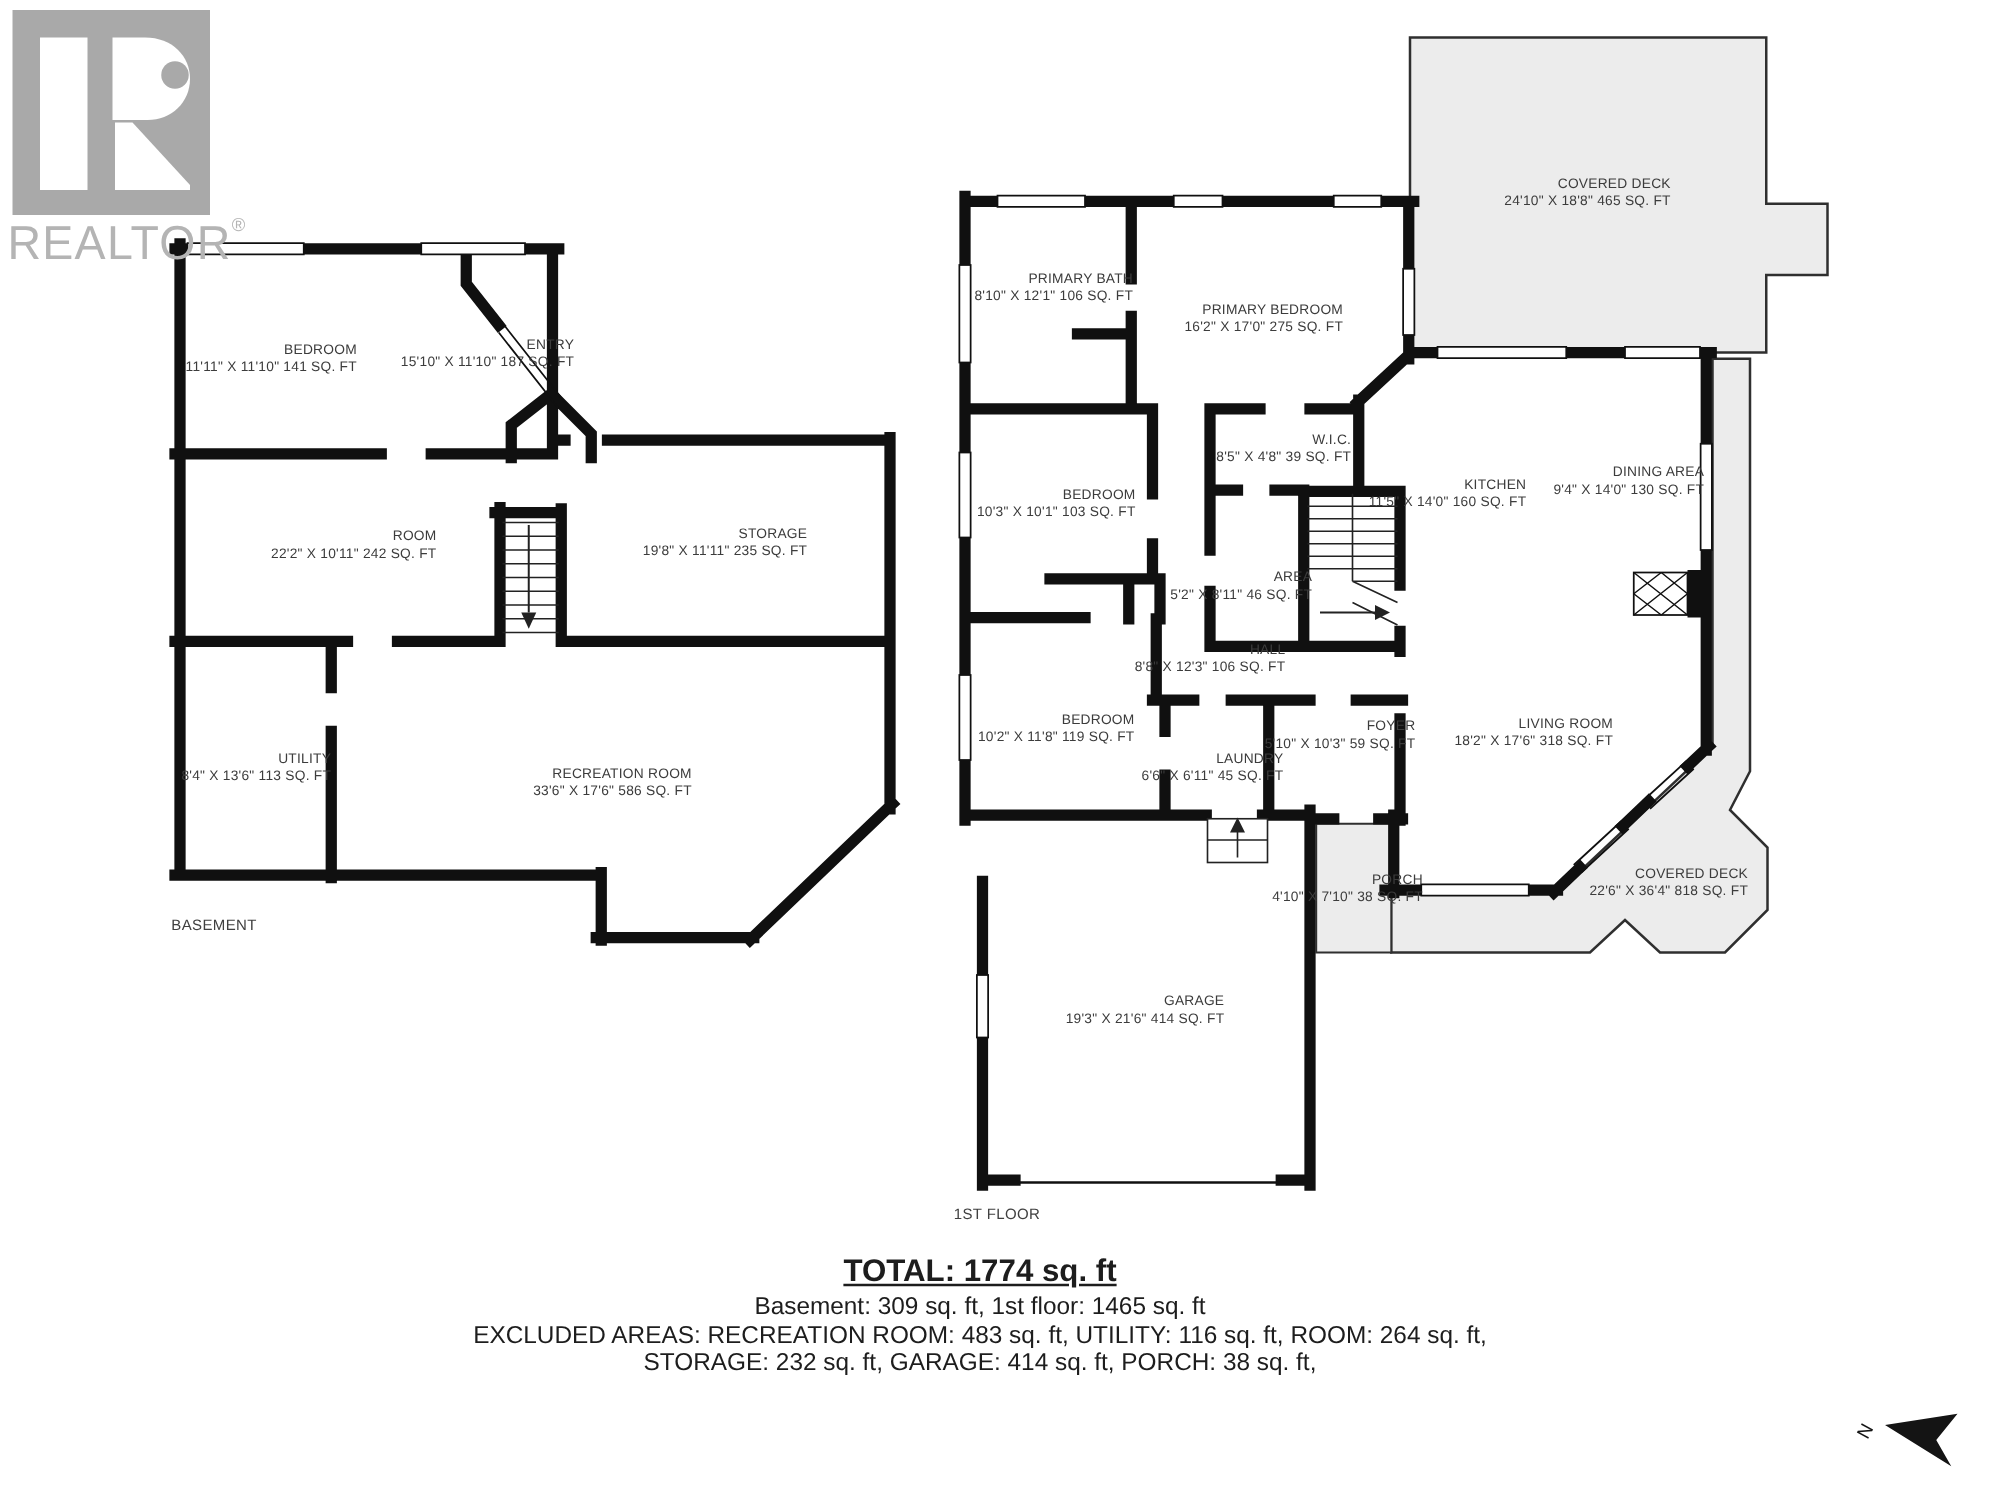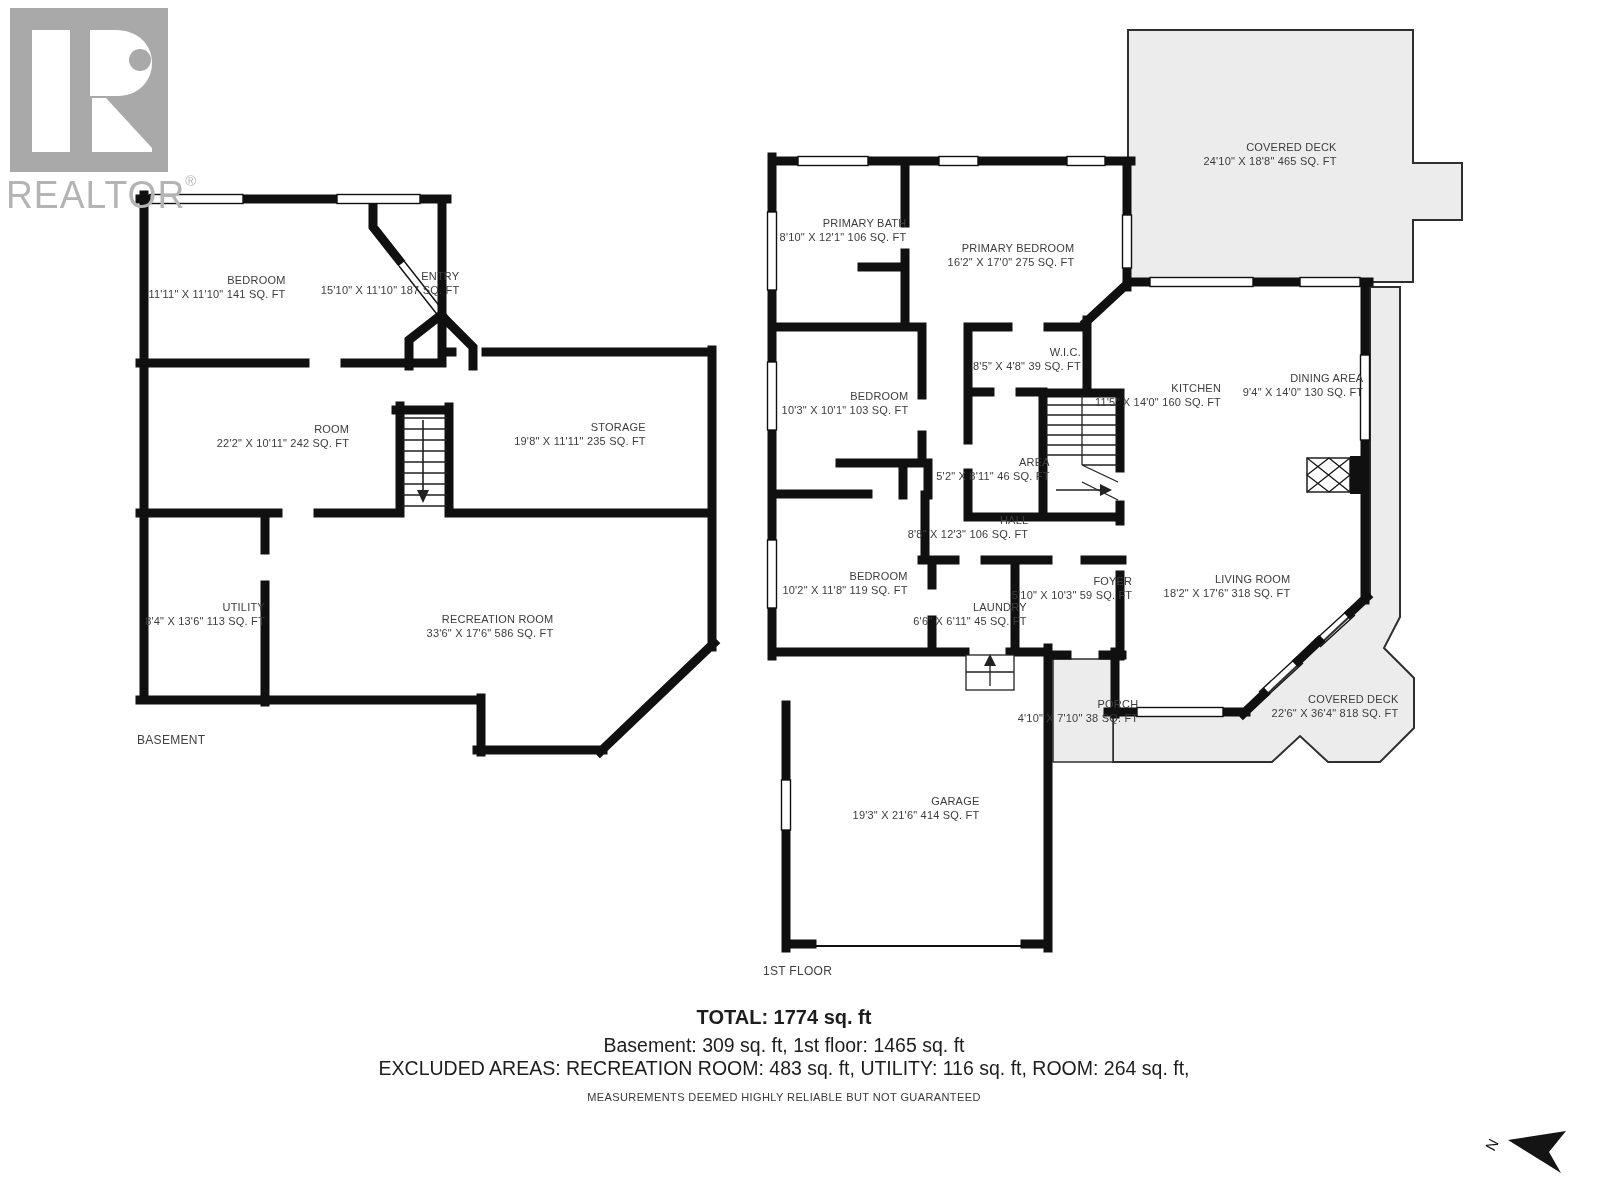--- a/index.html
+++ b/index.html
@@ -6,21 +6,21 @@
   #canvas{position:relative;width:1600px;height:1200px;background:#ffffff;overflow:hidden;
           font-family:"Liberation Sans",sans-serif;}
   #plan-svg{position:absolute;left:0;top:0;}
   .rlabel{position:absolute;transform:translate(-50%,-50%);text-align:right;white-space:nowrap;
           font-size:11px;line-height:14px;color:#3c3c3c;letter-spacing:.2px;}
   .floor-tag{position:absolute;font-size:12px;color:#404040;letter-spacing:.3px;}
   #brand-word{position:absolute;left:6px;top:172px;font-size:38px;font-weight:300;color:#b4b4b4;
               letter-spacing:1px;transform:scale(.98,1);transform-origin:left top;white-space:nowrap;}
   #brand-word .reg{font-size:15px;vertical-align:22px;letter-spacing:0;}
   #summary{position:absolute;left:0;top:1004px;width:1568px;text-align:center;color:#1d1d1d;}
-  #summary .total{font-size:20px;font-weight:bold;line-height:26px;margin-bottom:4px;}
+  #summary .total{font-size:25px;font-weight:bold;line-height:26px;margin-bottom:4px;text-decoration:underline;}
   #summary .sum-line{font-size:19.5px;line-height:22.5px;}
   #summary .disclaimer{margin-top:12px;font-size:11px;color:#383838;letter-spacing:.4px;}
 </style>
 </head>
 <body>
 
 <div id="canvas">
 
   <svg id="plan-svg" width="1600" height="1200" viewBox="0 0 1600 1200">
 
@@ -243,16 +243,16 @@
   <div class="rlabel" style="left:916px;top:808px">
     <div>GARAGE</div>
       <div>19'3" X 21'6" 414 SQ. FT</div>
     </div>
   <div class="floor-tag" style="left:763px;top:964px">1ST FLOOR</div>
 
   <div id="summary">
     <div class="total">TOTAL: 1774 sq. ft</div>
     <div class="sum-line">Basement: 309 sq. ft, 1st floor: 1465 sq. ft</div>
     <div class="sum-line">EXCLUDED AREAS: RECREATION ROOM: 483 sq. ft, UTILITY: 116 sq. ft, ROOM: 264 sq. ft,</div>
-    <div class="disclaimer">MEASUREMENTS DEEMED HIGHLY RELIABLE BUT NOT GUARANTEED</div>
+    <div class="sum-line">STORAGE: 232 sq. ft, GARAGE: 414 sq. ft, PORCH: 38 sq. ft,</div>
   </div>
 
 </div>
 
 </body></html>

